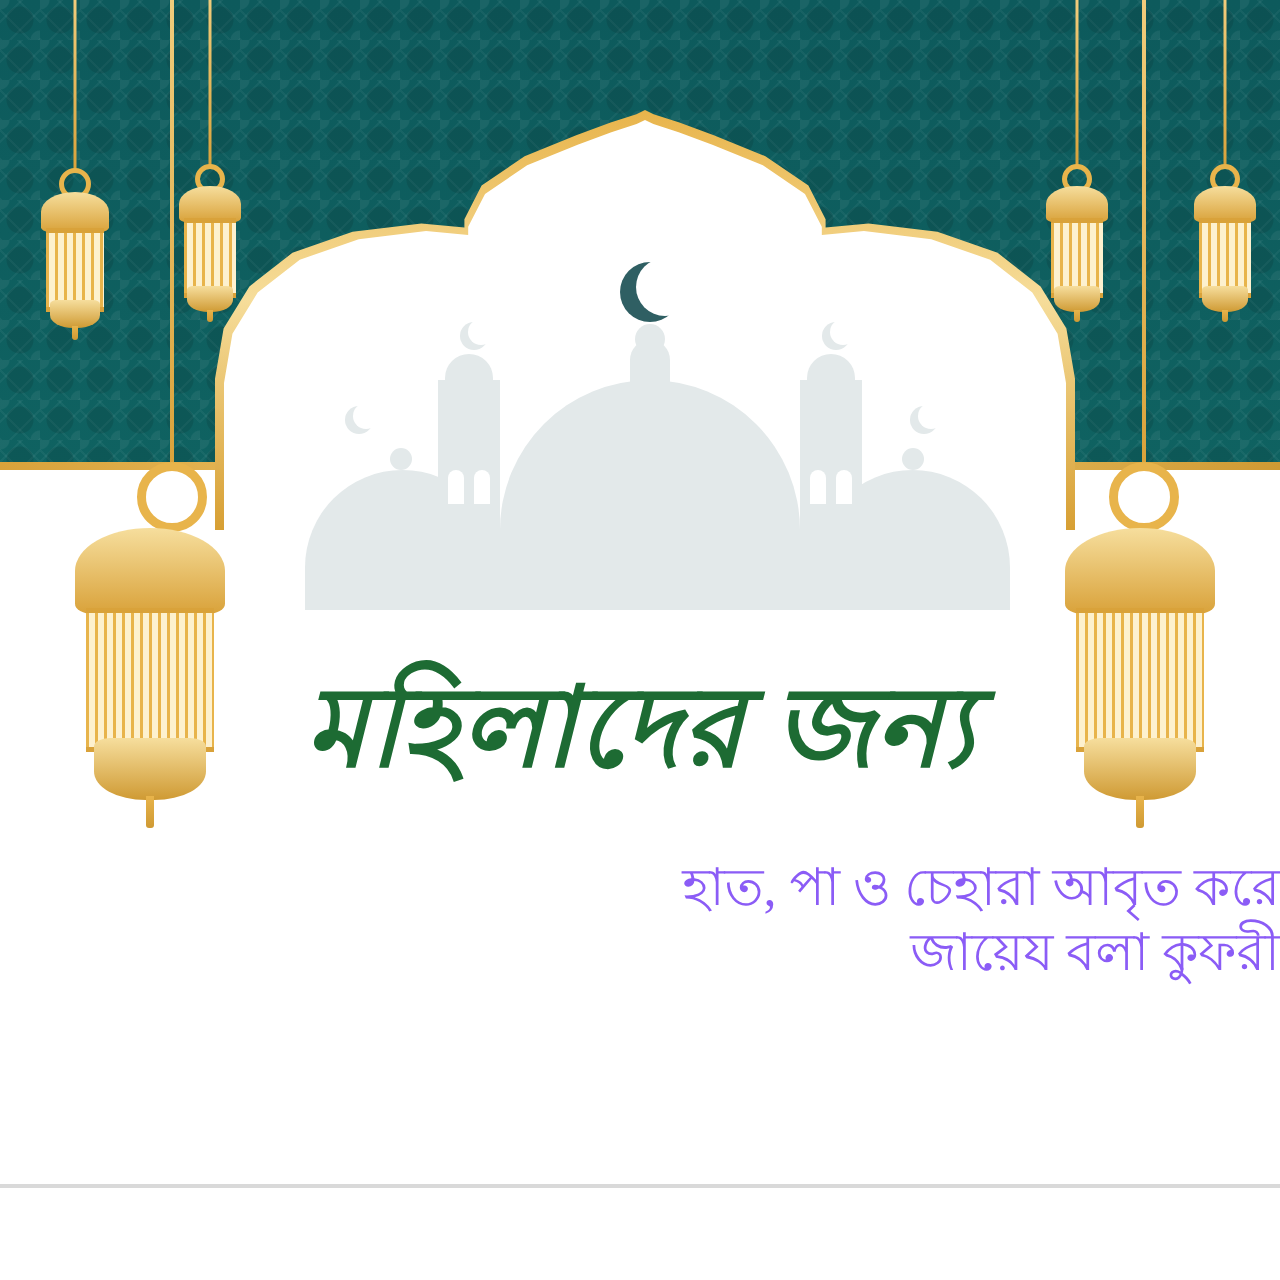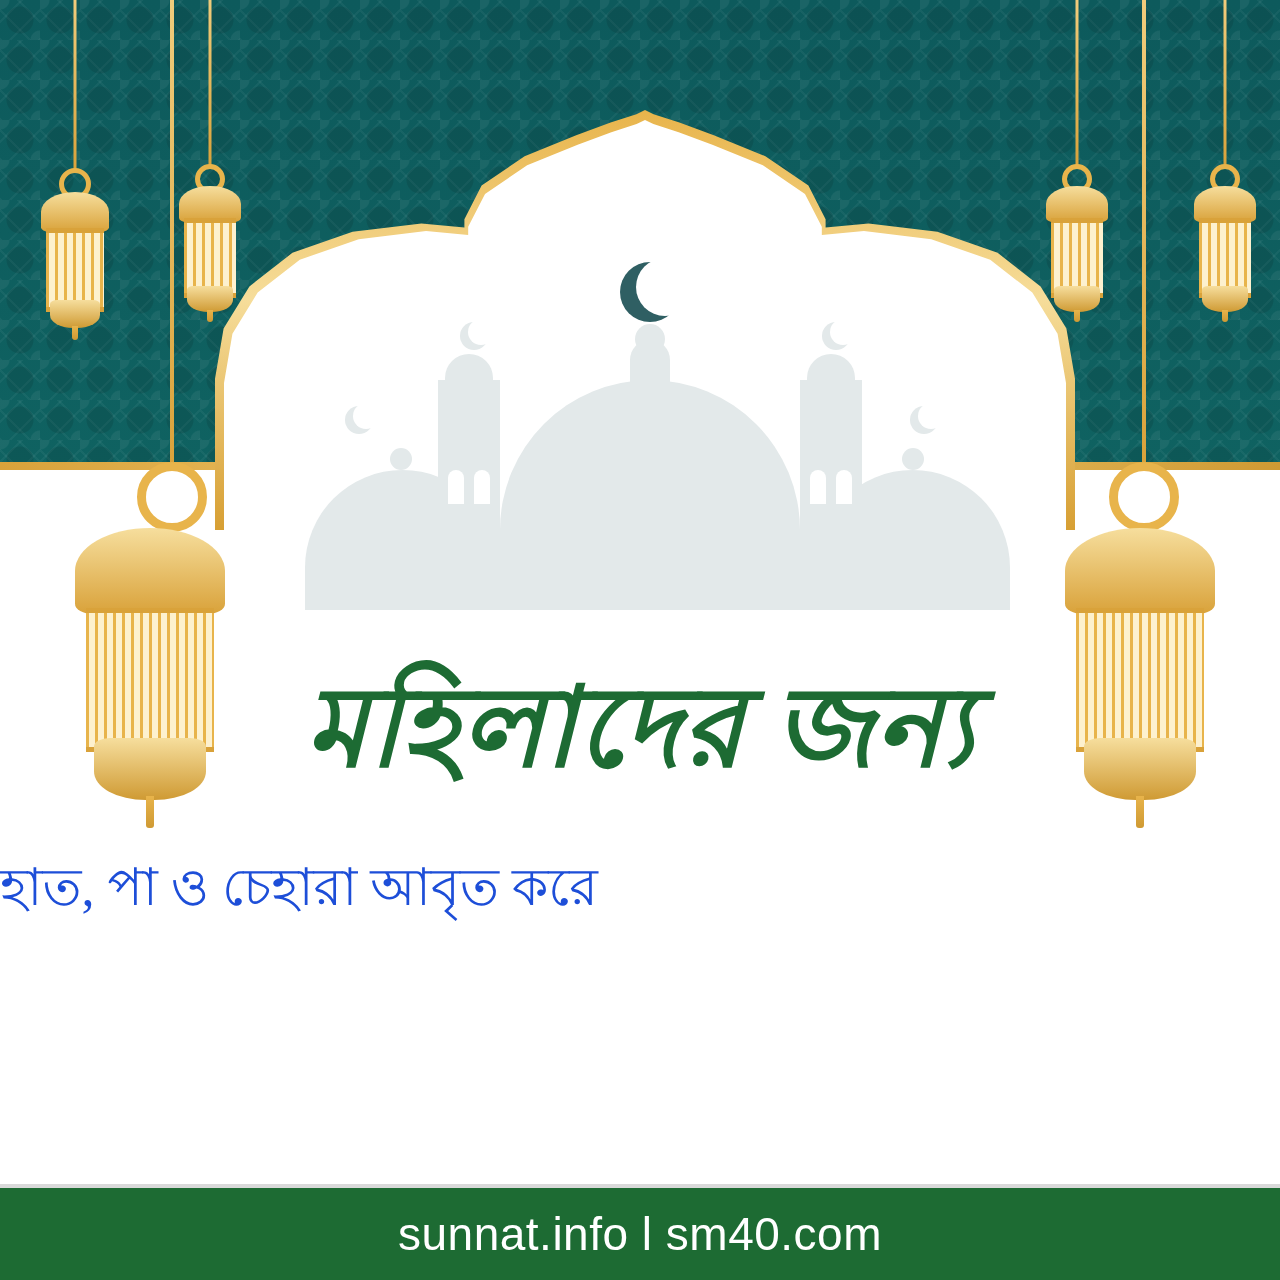--- a/index.html
+++ b/index.html
@@ -180,25 +180,25 @@
     font-size: 112px;
     line-height: 1.0;
     color: #1d6b33;
     letter-spacing: 1px;
   }
   .subtext {
     position: absolute;
     left: 0;
     top: 855px;
     width: 1280px;
-    text-align: left;
+    text-align: right;
     font-family: "Liberation Serif", serif;
     font-size: 52px;
     line-height: 1.25;
-    color: #1d4ed8;
+    color: #8b5cf6;
   }
   .subtext div { white-space: nowrap; }
 
   
   .footer {
     position: absolute;
     left: 0;
     bottom: 0;
     width: 1280px;
     height: 92px;
@@ -313,20 +313,18 @@
     <div class="lant-cap" style="left:50%; top:528px; width:150px; height:86px;"></div>
     <div class="lant-body" style="left:50%; top:608px; width:128px; height:134px;"></div>
     <div class="lant-base" style="left:50%; top:738px; width:112px; height:62px;"></div>
     <div class="lant-tip" style="left:50%; top:796px; height:32px; width:8px;"></div>
   </div>
 
   <div class="headline">মহিলাদের জন্য</div>
 
   <div class="subtext">
     <div>হাত, পা ও চেহারা আবৃত করে</div>
+    <div>জায়েয বলা কুফরী</div>
   </div>
 
   <div class="footer-top-rule"></div>
-  <div class="footer">
-    <span class="footer-text">sunnat.info l sm40.com</span>
-  </div>
 
 </div>
 
 </body></html>

